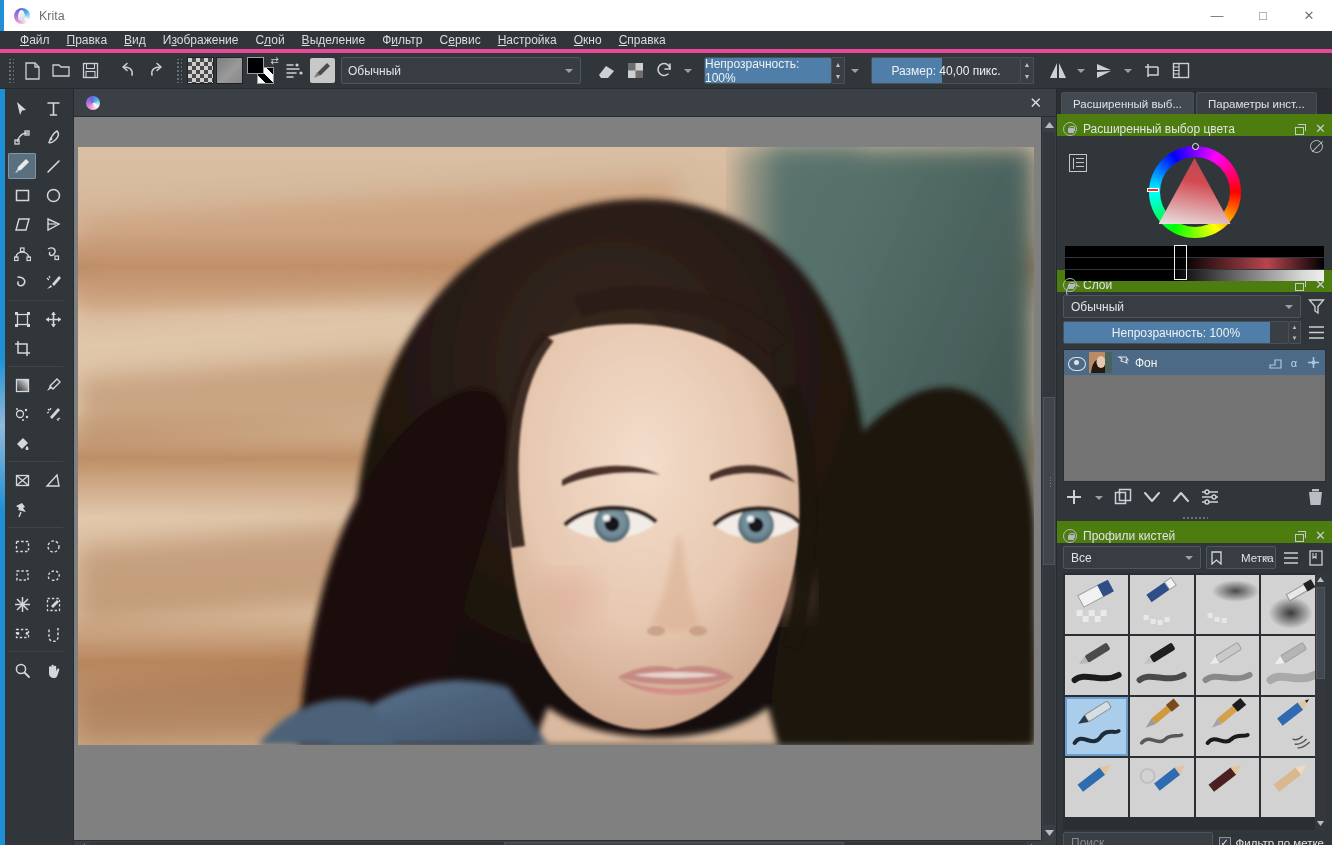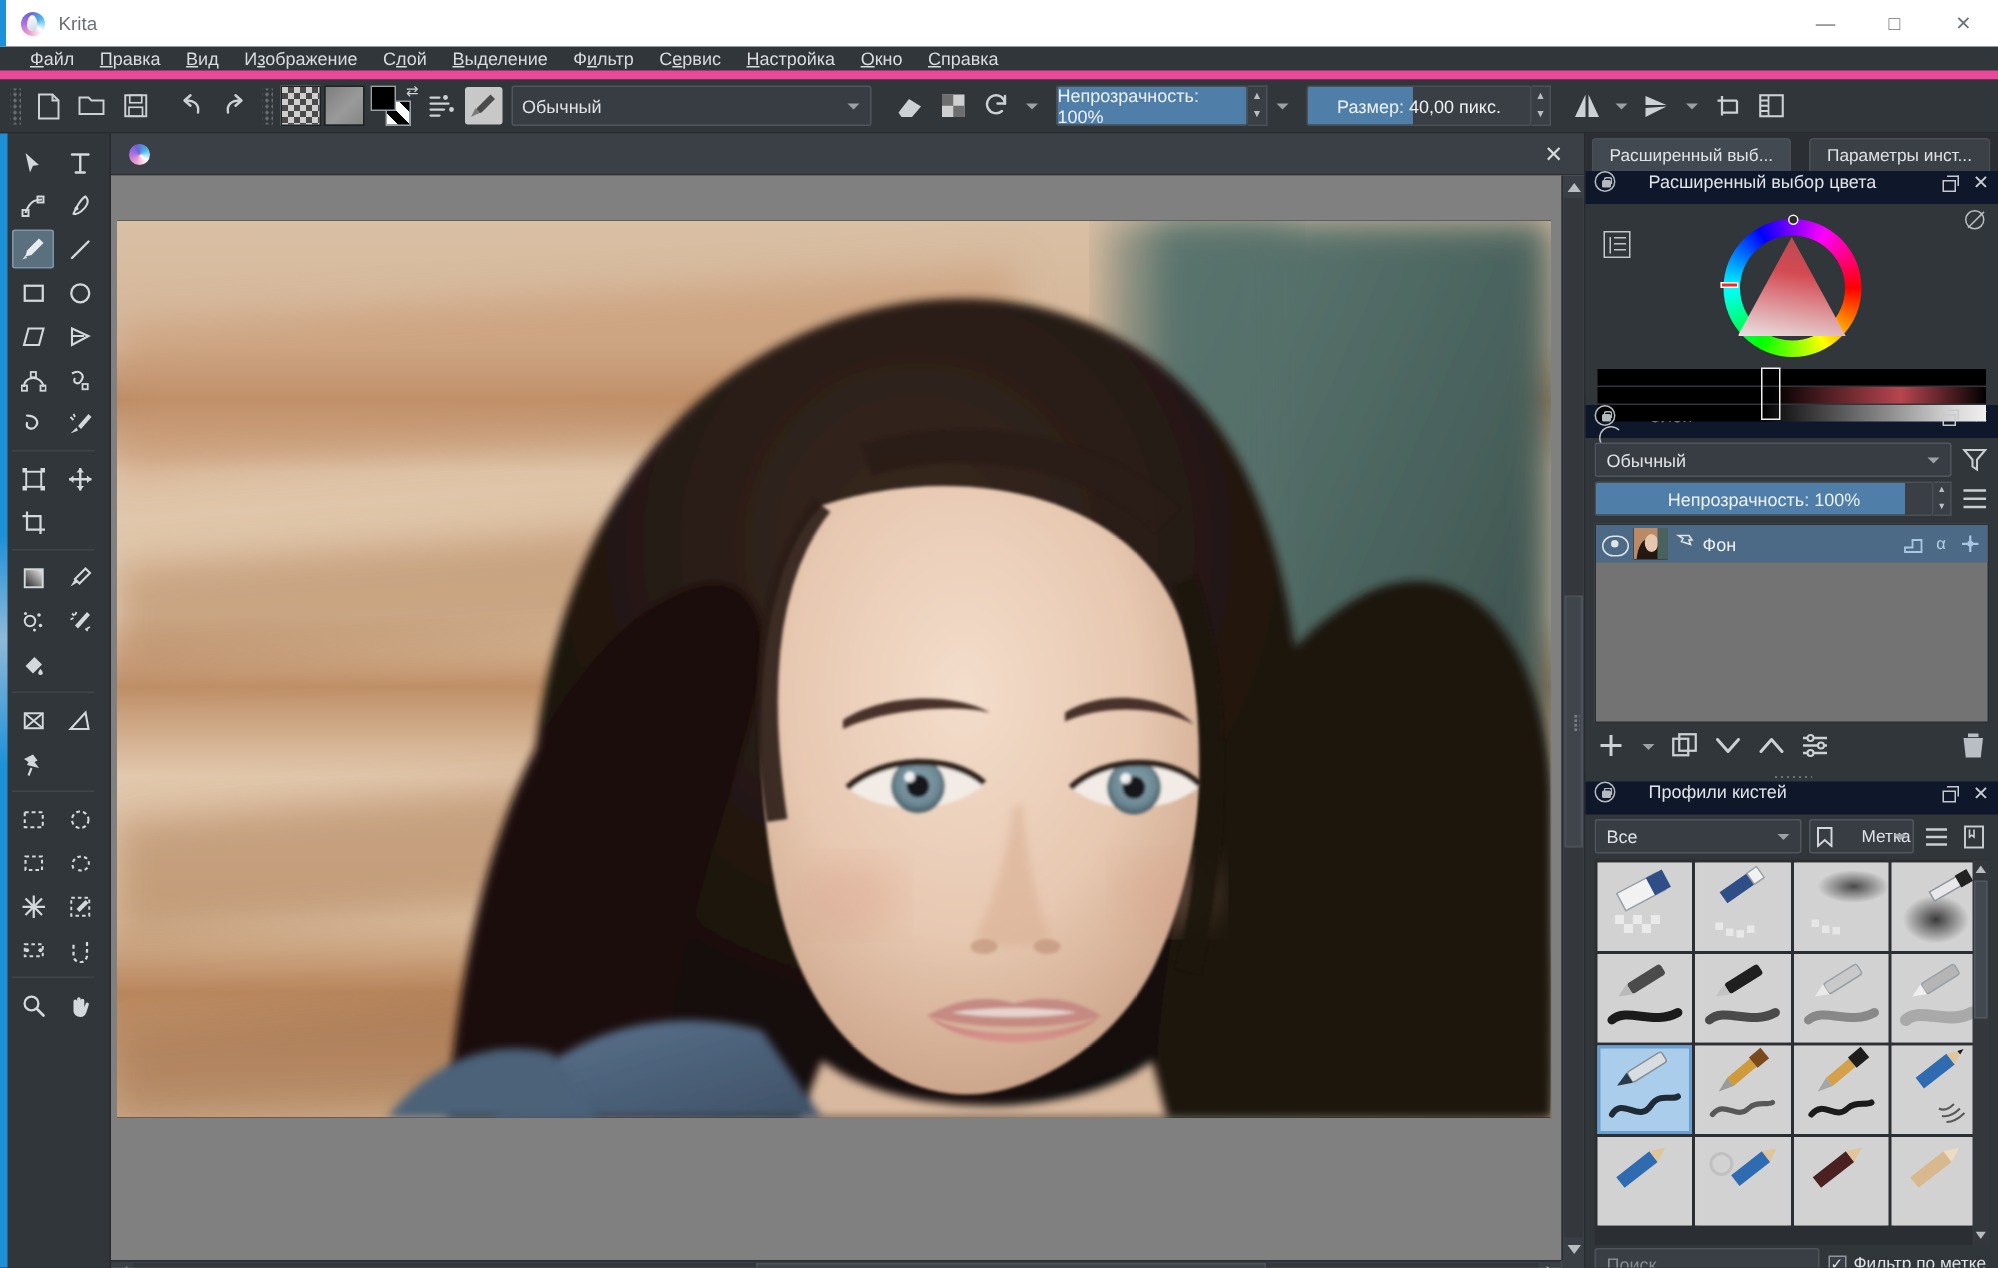--- a/index.html
+++ b/index.html
@@ -12,21 +12,21 @@
   #titlebar .leftedge { position:absolute; left:0; top:0; width:4px; height:31px; background:#1e90d8; }
   #krita-logo { width:16px; height:16px; margin-left:14px; border-radius:50%;
       background:conic-gradient(from 200deg,#f0a0c8,#b070e0,#6c63d8,#49b6e8,#ffffff,#f0a0c8); position:relative; }
   #krita-logo:after{content:"";position:absolute;left:4px;top:2px;width:7px;height:11px;border-radius:50% 50% 50% 50%/60% 60% 40% 40%;background:linear-gradient(160deg,#ffffff,#cfd6e6);}
   #title-text { margin-left:9px; color:#6b6f74; font-size:12.5px; }
   #wincontrols { margin-left:auto; display:flex; height:31px; }
   #wincontrols div { width:46px; height:31px; display:flex; align-items:center; justify-content:center; color:#707478; font-size:13px; }
 
   
   #menubar { height:22px; background:#31363b; display:flex; align-items:center; padding-left:12px; gap:1px;
-      border-bottom:6px solid #ec4899; }
+      border-bottom:4px solid #ec4899; }
   #menubar .m { padding:2px 8px; font-size:12px; color:#d9dce0; white-space:nowrap; }
   #menubar .m u { text-decoration:underline; }
 
   
   #toolbar { height:36px; background:#31363b; display:flex; align-items:center; padding:0 4px; gap:2px;
      border-bottom:1px solid #272b2f; }
   .grip { width:7px; height:24px; margin:0 3px;
      background-image:radial-gradient(#6a6f75 1px, transparent 1.2px);
      background-size:4px 4px; background-position:1px 2px; }
   .tbtn { width:27px; height:27px; display:flex; align-items:center; justify-content:center; border-radius:2px; }
@@ -93,26 +93,26 @@
   
   #hsb { position:absolute; left:0; right:15px; bottom:0; height:15px; background:#3a3f45; border-top:1px solid #2b2f34; }
   #hsb .track { position:absolute; left:15px; right:15px; top:1px; bottom:1px; background:#34383d; }
   #hsb .thumb { position:absolute; top:1px; bottom:1px; left:430px; height:13px; width:340px; background:#3f454b; border:1px solid #4d545b; }
   #hsb .ar { position:absolute; top:0; width:15px; height:15px; display:flex; align-items:center; justify-content:center; }
   #hsb .ar.lf { left:0; } #hsb .ar.rt { right:0; }
   #corner { position:absolute; right:0; bottom:0; width:15px; height:15px; background:#3a3f45; }
 
   
   #right { width:276px; background:#31363b; border-left:1px solid #272b2f; display:flex; flex-direction:column; }
-  #docktabs { height:25px; display:flex; background:#2b2f34; padding-left:4px; gap:12px; align-items:flex-end; }
+  #docktabs { height:25px; display:flex; background:#2b2f34; padding-left:4px; gap:2px; align-items:flex-end; }
   .dtab { height:22px; padding:0 11px; background:#3b4046; border:1px solid #4a5056; border-bottom:none;
      border-radius:3px 3px 0 0; display:flex; align-items:center; font-size:11.5px; color:#dfe2e6; white-space:nowrap; }
   .dtab.active { background:#434950; }
 
-  .dockhead { height:22px; display:flex; align-items:flex-start; padding:0 6px; gap:22px; background:#0f172a; }
+  .dockhead { height:22px; display:flex; align-items:flex-end; padding:0 6px; gap:6px; background:#4d7c0f; }
   .dockhead .lockicon { width:14px; height:14px; border:1.3px solid #b4b9be; border-radius:50%; position:relative; flex:none; }
   .dockhead .lockicon:after{content:"";position:absolute;left:4px;top:5px;width:6px;height:5px;background:#b4b9be;border-radius:1px;}
   .dockhead .lockicon:before{content:"";position:absolute;left:5px;top:2.5px;width:4px;height:4px;border:1.2px solid #b4b9be;border-bottom:none;border-radius:2px 2px 0 0;}
   .dockhead .t { font-size:12px; color:#e1e4e7; white-space:nowrap; }
   .dockhead .acts { margin-left:auto; display:flex; gap:9px; align-items:center; color:#c9ced3; }
   .float-ico { width:11px; height:10px; position:relative; }
   .float-ico:before{content:"";position:absolute;left:0;top:3px;width:7px;height:6px;border:1.2px solid #c5cace;}
   .float-ico:after{content:"";position:absolute;left:3px;top:0;width:7px;height:6px;border:1.2px solid #c5cace;border-bottom:none;border-left:none;}
 
   .handle { height:7px; display:flex; align-items:center; justify-content:center; }

